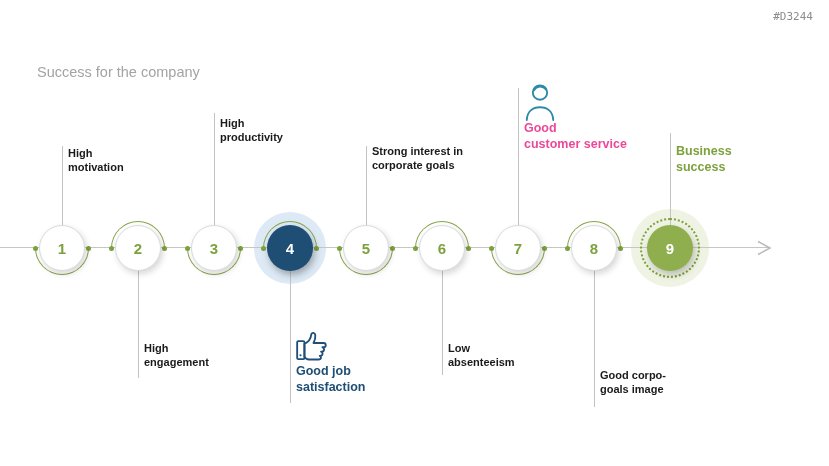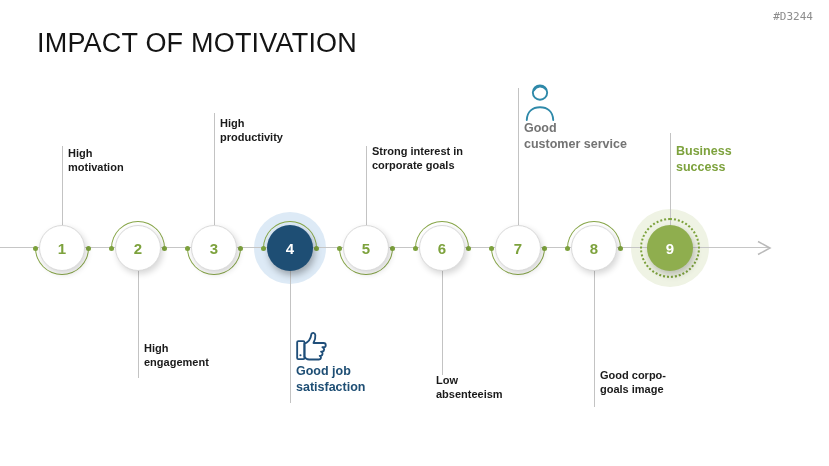--- a/index.html
+++ b/index.html
@@ -48,29 +48,29 @@
   .arc.top{border:1.6px solid #86a547;border-bottom:none;border-radius:27px 27px 0 0;}
   .arc.bottom{border:1.6px solid #86a547;border-top:none;border-radius:0 0 27px 27px;}
   .enddot{
     position:absolute;width:5px;height:5px;border-radius:50%;background:#7da23d;z-index:3;
   }
   .label{
     position:absolute;font-size:11px;font-weight:bold;color:#1a1a1a;
     line-height:1.3;white-space:pre-line;z-index:2;
   }
   .label.navy-text{color:#1e4e74;font-size:12.5px;}
-  .label.teal-text{color:#737373;font-size:12.5px;}
+  .label.teal-text{color:#ec4899;font-size:12.5px;}
   .label.green-text{color:#7da23d;font-size:12.5px;}
   .item-icon{position:absolute;z-index:2;}
 </style>
 </head>
 <body>
 
 <div class="stage">
-  <div class="title">IMPACT OF MOTIVATION</div>
+  <div class="subtitle">Success for the company</div>
   <div class="slide-id">#D3244</div>
 
   <div>
     <div class="axis"></div>
     <svg class="arrowhead" width="18" height="16" viewBox="0 0 18 16">
       <path d="M3 1.5 L15 8 L3 14.5" stroke="#b9b9b9" stroke-width="1.5" fill="none"></path>
     </svg>
     <div id="items">
         <div>
           <div class="vline" style="left: 62px; top: 146px; height: 80px;"></div>
@@ -134,21 +134,21 @@
 corporate goals</div>
         </div>
         <div>
           <div class="vline" style="left: 442px; top: 270px; height: 105px;"></div>
           <div class="arc top" style="left: 415px; top: 221px;"></div>
           <div class="enddot" style="left: 413px; top: 245.5px;"></div>
           <div class="enddot" style="left: 466px; top: 245.5px;"></div>
           <div class="circle" style="left: 419px; top: 225px;">
             <span class="num">6</span>
           </div>
-          <div class="label" style="left: 436px; top: 341px; margin-top: 32px;">Low
+          <div class="label" style="left: 448px; top: 341px;">Low
 absenteeism</div>
         </div>
         <div>
           <div class="vline" style="left: 518px; top: 88px; height: 138px;"></div>
           <div class="arc bottom" style="left: 491px; top: 248px;"></div>
           <div class="enddot" style="left: 489px; top: 245.5px;"></div>
           <div class="enddot" style="left: 542px; top: 245.5px;"></div>
           <div class="circle" style="left: 495px; top: 225px;">
             <span class="num">7</span>
           </div>

